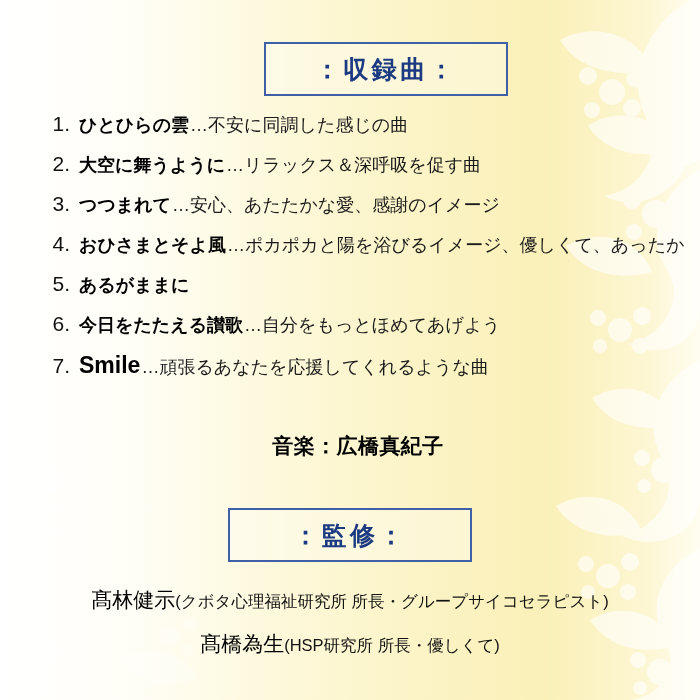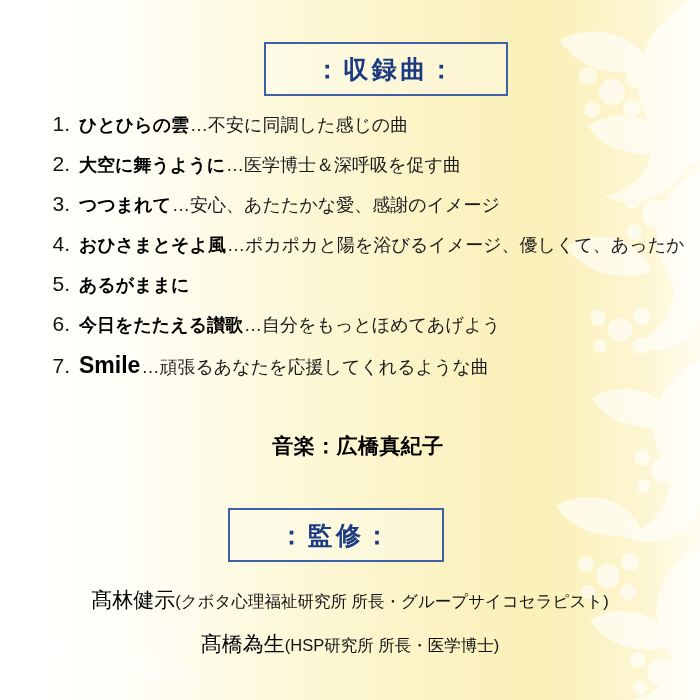--- a/index.html
+++ b/index.html
@@ -54,21 +54,21 @@
     letter-spacing: 0.14em;
   }
   #tracks-heading {
     left: 228px; top: 42px;
     width: 244px; height: 54px;
     font-size: 25px;
     margin-left: 36px;
   }
   #supervision-heading {
     left: 228px; top: 508px;
-    width: 216px; height: 54px;
+    width: 244px; height: 54px;
     font-size: 25px;
   }
 
   
   #track-list {
     position: absolute;
     left: 36px; top: 112px;
     width: 640px;
   }
   .track-row {
@@ -220,21 +220,21 @@
 
       <div class="track-row">
         <span class="track-num">1.</span>
         <span class="track-title">ひとひらの雲</span>
         <span class="track-desc">…不安に同調した感じの曲</span>
       </div>
 
       <div class="track-row">
         <span class="track-num">2.</span>
         <span class="track-title">大空に舞うように</span>
-        <span class="track-desc">…医学博士＆深呼吸を促す曲</span>
+        <span class="track-desc">…リラックス＆深呼吸を促す曲</span>
       </div>
 
       <div class="track-row">
         <span class="track-num">3.</span>
         <span class="track-title">つつまれて</span>
         <span class="track-desc">…安心、あたたかな愛、感謝のイメージ</span>
       </div>
 
       <div class="track-row">
         <span class="track-num">4.</span>
@@ -263,18 +263,18 @@
 
     <div id="music-credit">音楽：広橋真紀子</div>
 
     <div class="heading-box" id="supervision-heading">：監修：</div>
 
     <div id="supervisors">
       <div class="supervisor-row">
         <span class="sup-name">髙林健示</span><span class="sup-affil">(クボタ心理福祉研究所 所長・グループサイコセラピスト)</span>
       </div>
       <div class="supervisor-row">
-        <span class="sup-name">髙橋為生</span><span class="sup-affil">(HSP研究所 所長・医学博士)</span>
+        <span class="sup-name">髙橋為生</span><span class="sup-affil">(HSP研究所 所長・優しくて)</span>
       </div>
     </div>
 
   </div>
 </div>
 
 </body></html>

